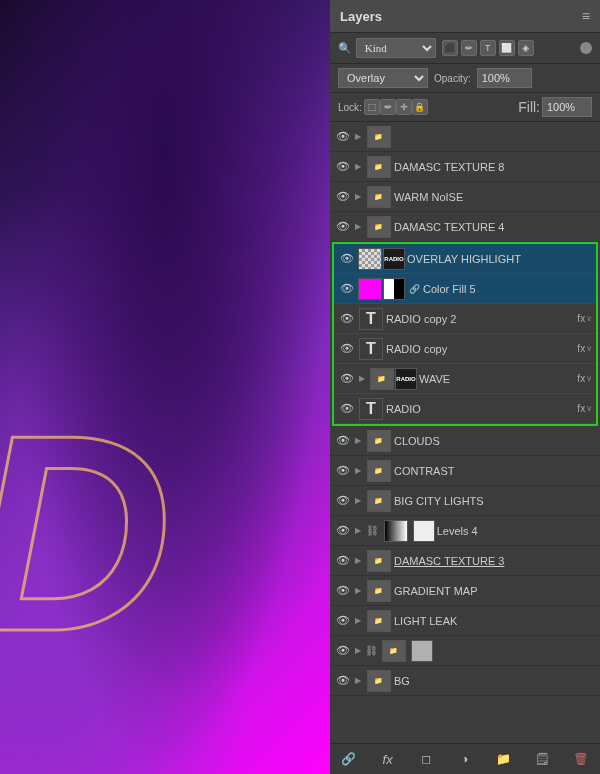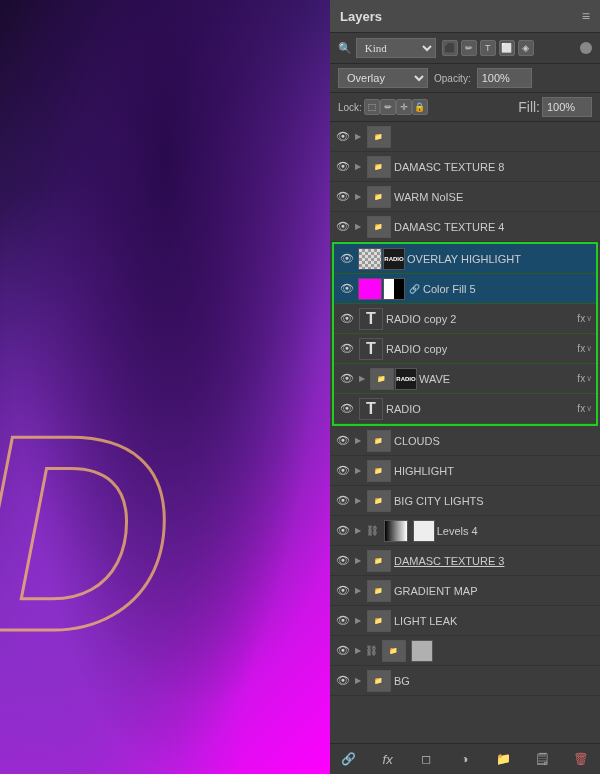--- a/index.html
+++ b/index.html
@@ -574,21 +574,21 @@
       <span class="eye-icon">👁</span>
       <span class="expand-arrow">▶</span>
       <div class="layer-thumb thumb-folder">📁</div>
       <span class="layer-name">CLOUDS</span>
     </div>
 
     <div class="layer-item">
       <span class="eye-icon">👁</span>
       <span class="expand-arrow">▶</span>
       <div class="layer-thumb thumb-folder">📁</div>
-      <span class="layer-name">HIGHLIGHT</span>
+      <span class="layer-name">CONTRAST</span>
     </div>
 
     <div class="layer-item">
       <span class="eye-icon">👁</span>
       <span class="expand-arrow">▶</span>
       <div class="layer-thumb thumb-folder">📁</div>
       <span class="layer-name">BIG CITY LIGHTS</span>
     </div>
 
     <div class="layer-item">

